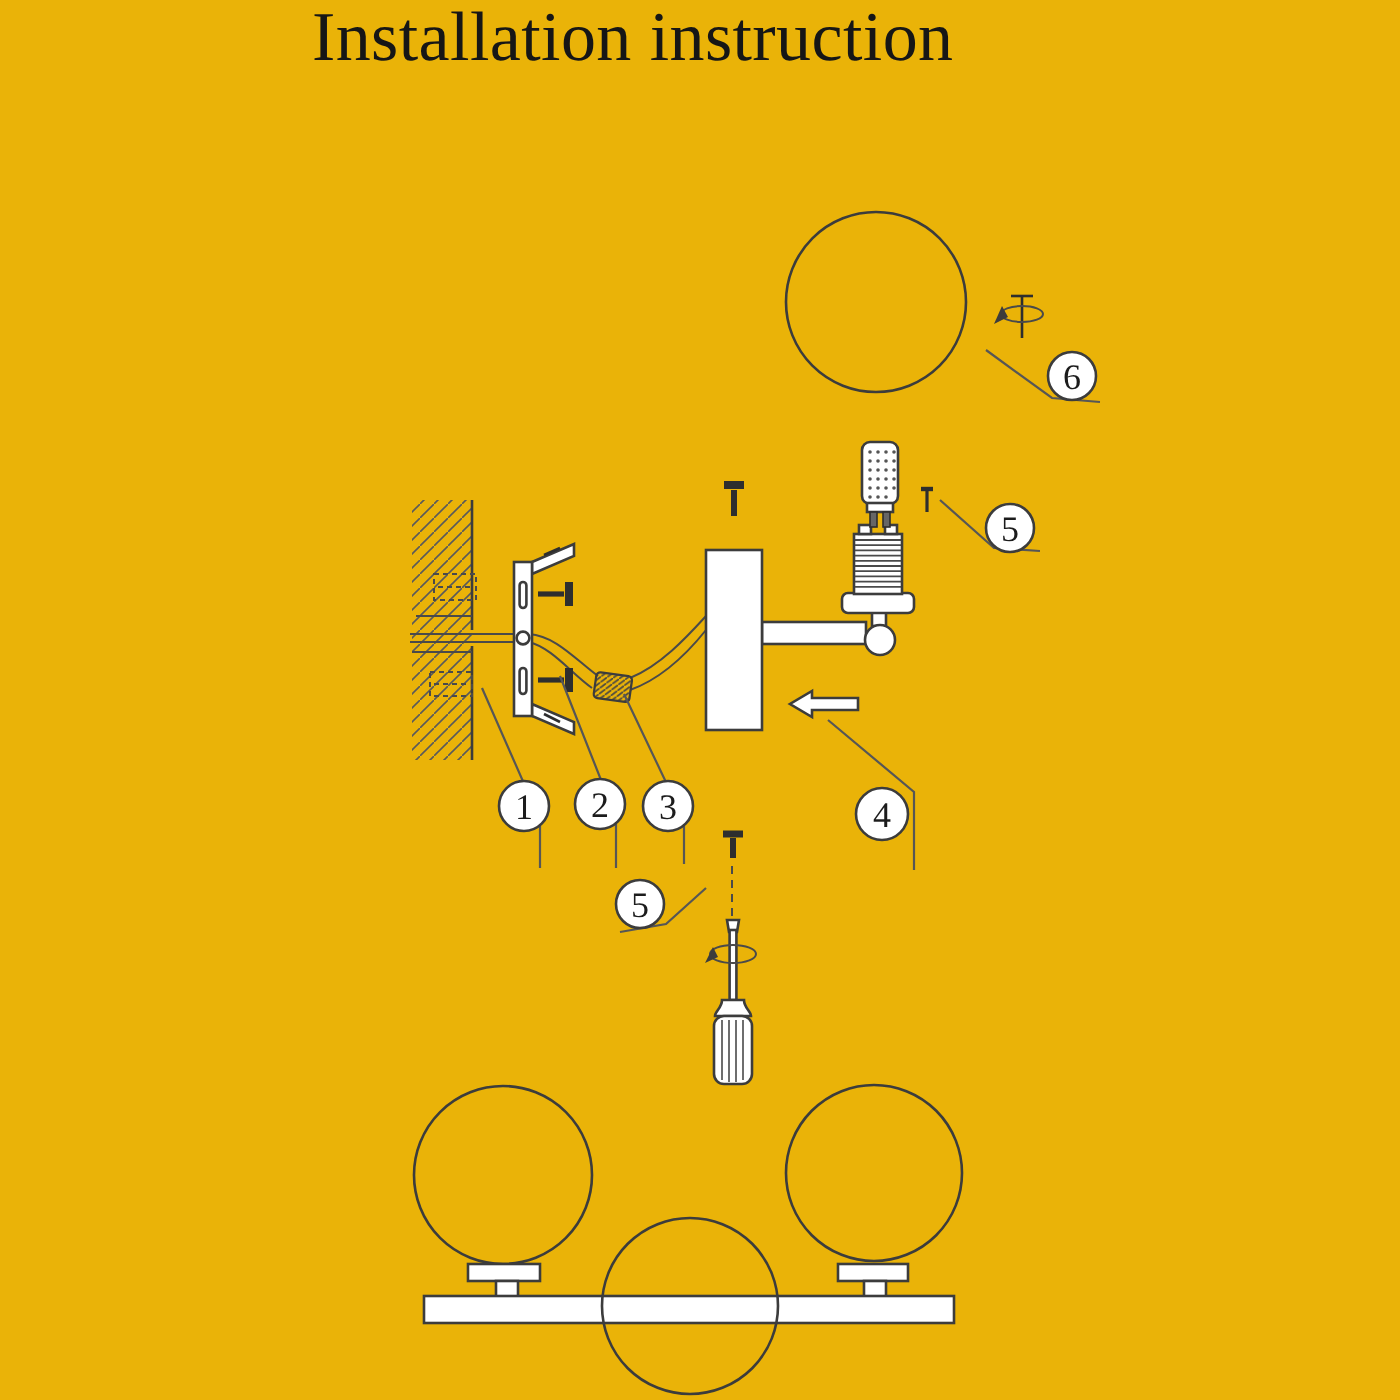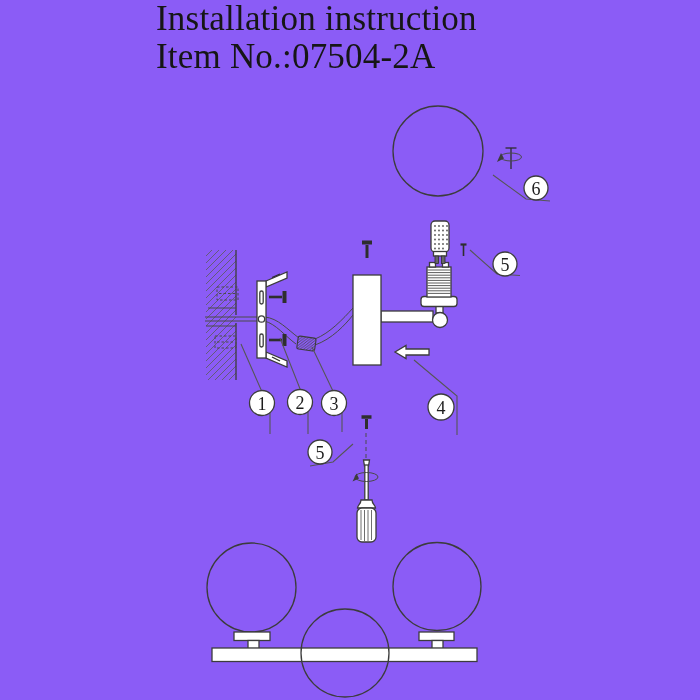--- a/index.html
+++ b/index.html
@@ -1,16 +1,16 @@
 <!DOCTYPE html>
 <html><head>
 <meta charset="utf-8">
 <style>
   html,body{margin:0;padding:0;background:#ffffff;}
-  #page{position:relative;width:700px;height:700px;background:#8b5cf6;overflow:hidden;
+  #page{position:relative;width:700px;height:700px;background:#eab308;overflow:hidden;
         font-family:"Liberation Serif", serif;}
   #title-block{position:absolute;left:156px;top:0px;color:#161616;line-height:38px;}
   #title-block .t-line{display:block;font-size:35px;letter-spacing:.2px;white-space:nowrap;}
   svg{position:absolute;left:0;top:0;}
   .ln{fill:none;stroke:#3c3c3c;stroke-width:1.3;}
   .thin{fill:none;stroke:#4a4a4a;stroke-width:1;}
   .shape{fill:#ffffff;stroke:#3c3c3c;stroke-width:1.3;}
   .dark{stroke:#2e2e2e;}
   .leader{fill:none;stroke:#565656;stroke-width:1.1;}
   .callout-circle{fill:#ffffff;stroke:#3c3c3c;stroke-width:1.3;}
@@ -18,21 +18,20 @@
   .dashed{stroke-dasharray:4 3;}
   .anchor{fill:none;stroke:#4a4a4a;stroke-width:1;stroke-dasharray:2.5 2;}
 </style>
 </head>
 <body>
 
 <div id="page">
 
   <div id="title-block">
     <span class="t-line">Installation instruction</span>
-    <span class="t-line">Item No.:07504-2A</span>
   </div>
 
   <svg width="700" height="700" viewBox="0 0 700 700">
     <defs>
       <pattern id="hatch" width="7" height="7" patternUnits="userSpaceOnUse">
         <path d="M0,7 L7,0" stroke="#5a5a5a" stroke-width="0.8" fill="none"></path>
       </pattern>
       <pattern id="hatch2" width="3" height="3" patternUnits="userSpaceOnUse">
         <path d="M0,3 L3,0" stroke="#444" stroke-width="0.8" fill="none"></path>
       </pattern>

